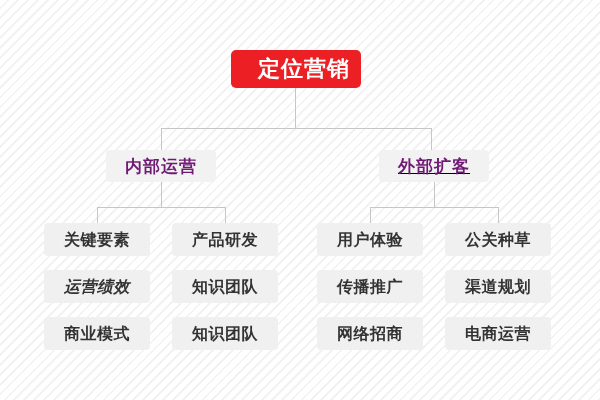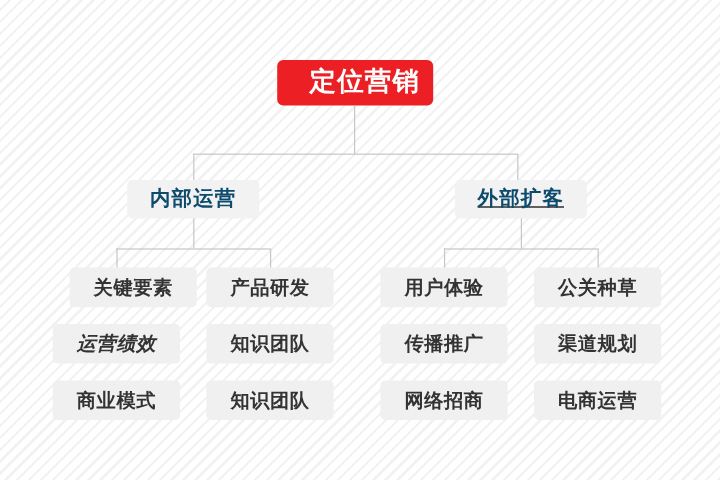--- a/index.html
+++ b/index.html
@@ -65,21 +65,21 @@
     width: 110px;
     height: 32px;
     background: #f2f2f2;
     border-radius: 4px;
     display: flex;
     align-items: center;
     justify-content: center;
     box-sizing: border-box;
   }
   .branch-box .label {
-    color: #0c4a6e;
+    color: #701a75;
     font-size: 17px;
     font-weight: bold;
     letter-spacing: 1px;
     line-height: 1;
   }
   .branch-left  { left: 106px; }
   .branch-right { left: 379px; text-decoration: underline; }
 
   
   .leaf-box {
@@ -120,21 +120,21 @@
 
   <div class="branch-box branch-left">
     <span class="label">内部运营</span>
   </div>
 
   <div class="line v" style="left:161px; top:182px; height:25px;"></div>
   <div class="line h" style="left:97px; top:207px; width:128px;"></div>
   <div class="line v" style="left:97px; top:207px; height:16px;"></div>
   <div class="line v" style="left:225px; top:207px; height:16px;"></div>
 
-  <div class="leaf-box" style="left:58px; top:223px;align-items:center;">
+  <div class="leaf-box" style="left:44px; top:223px;align-items:center;">
     <span class="label">关键要素</span>
   </div>
   <div class="leaf-box" style="left:44px; top:270px;font-style:italic;">
     <span class="label">运营绩效</span>
   </div>
   <div class="leaf-box" style="left:44px; top:317px;">
     <span class="label">商业模式</span>
   </div>
 
   <div class="leaf-box" style="left:172px; top:223px;">

